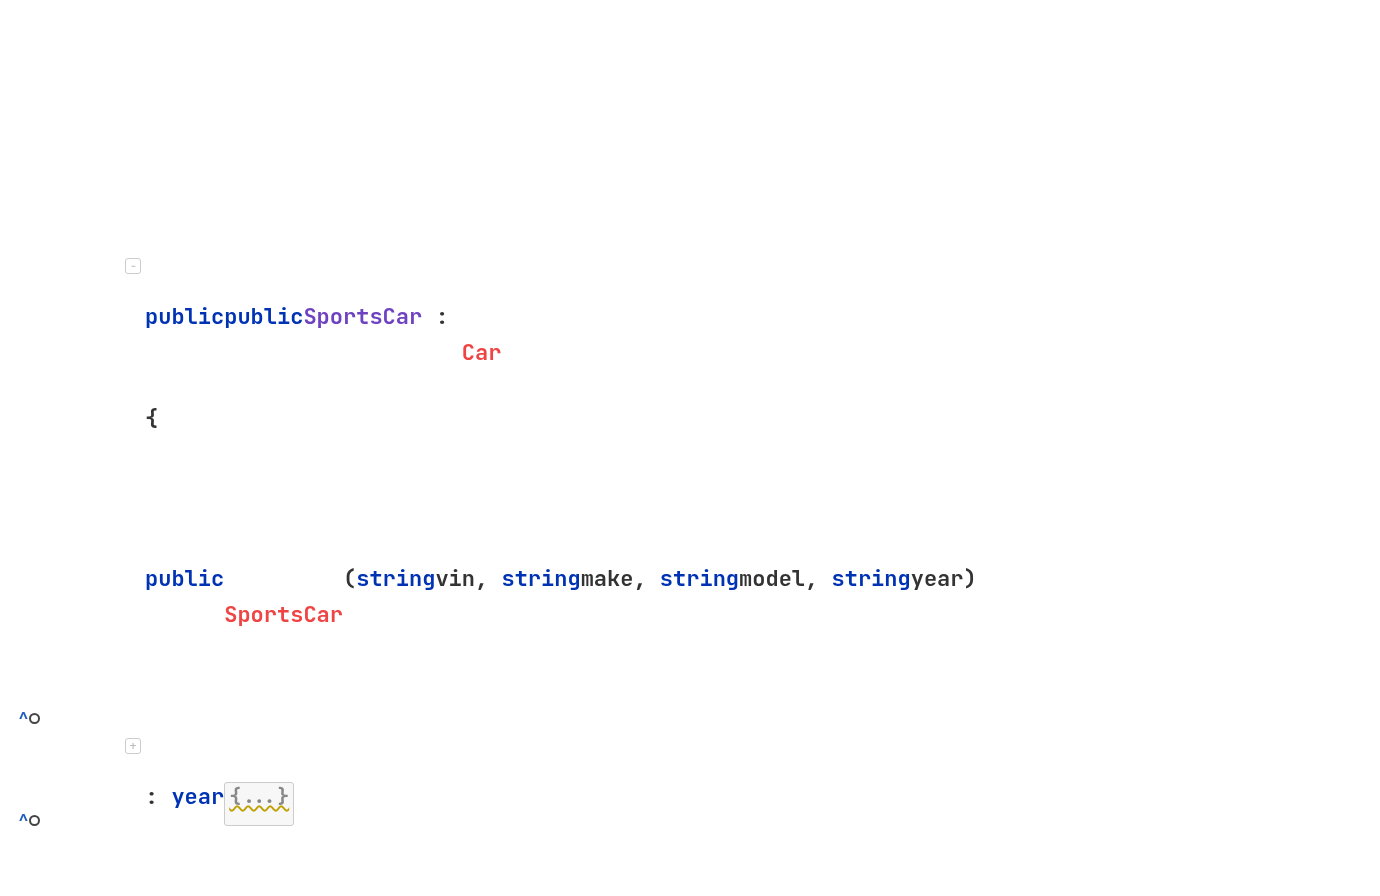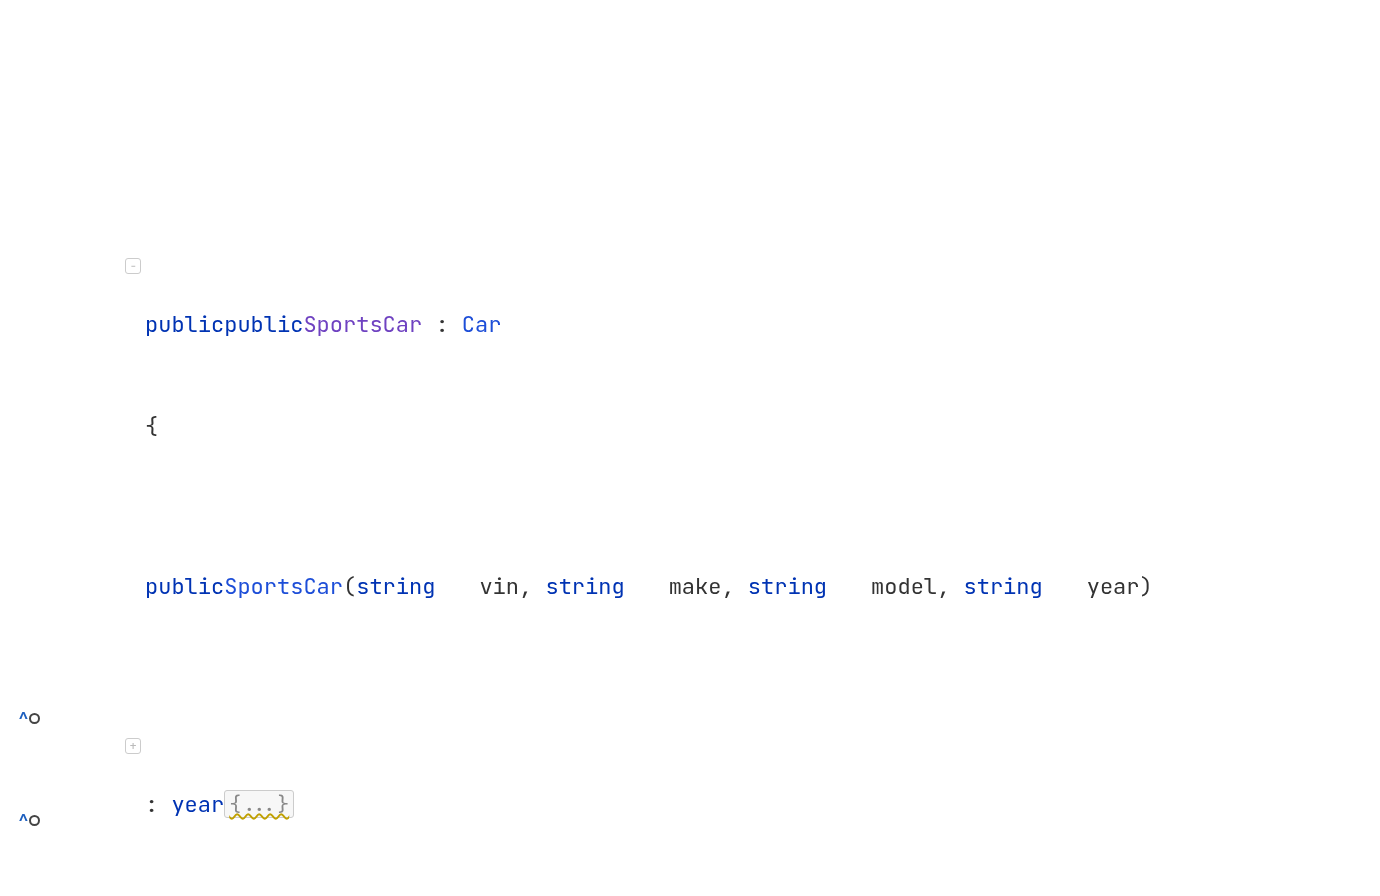--- a/index.html
+++ b/index.html
@@ -51,26 +51,26 @@
   }
   .code {
     flex: 1;
     padding-top: 12px;
     padding-left: 45px;
     position: relative;
   }
   .line {
     height: 44px;
     display: flex;
-    align-items: center;
+    font-weight: bold;
   }
   .kw { color: #0033b3; }
-  .type { color: #1d4ed8; }
+  .type { color: #ef4444; margin-top: 36px; }
   .classname { color: #6f42c1; }
-  .param { color: #333; font-style: normal; margin-left: 44px; }
+  .param { color: #333; font-style: normal; }
   .text { color: #333; }
   .fold-collapsed {
     color: #888;
     border: 1px solid #ccc;
     padding: 0 4px;
     font-size: 20px;
     background: #f7f7f7;
     border-radius: 3px;
   }
   .squiggle-warn {

